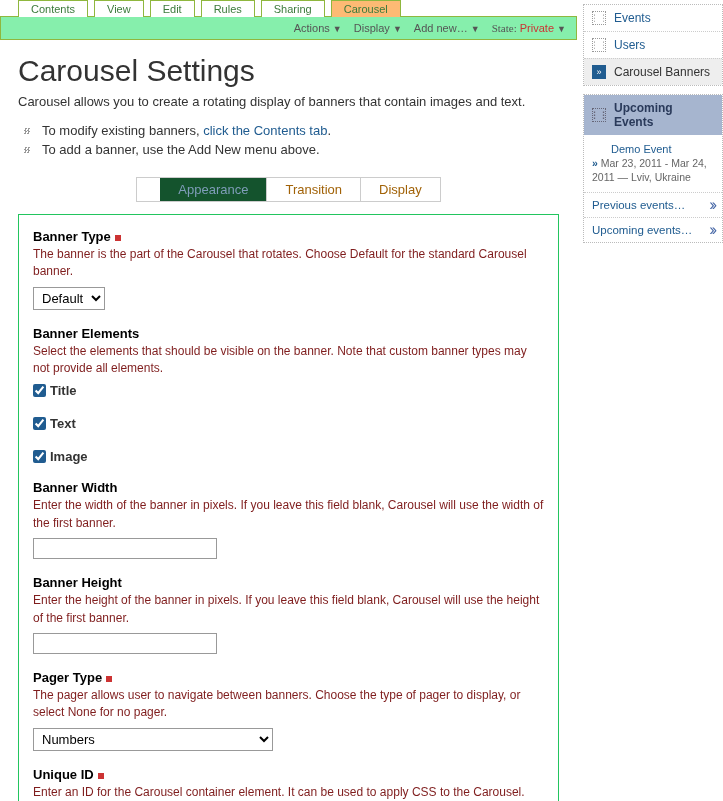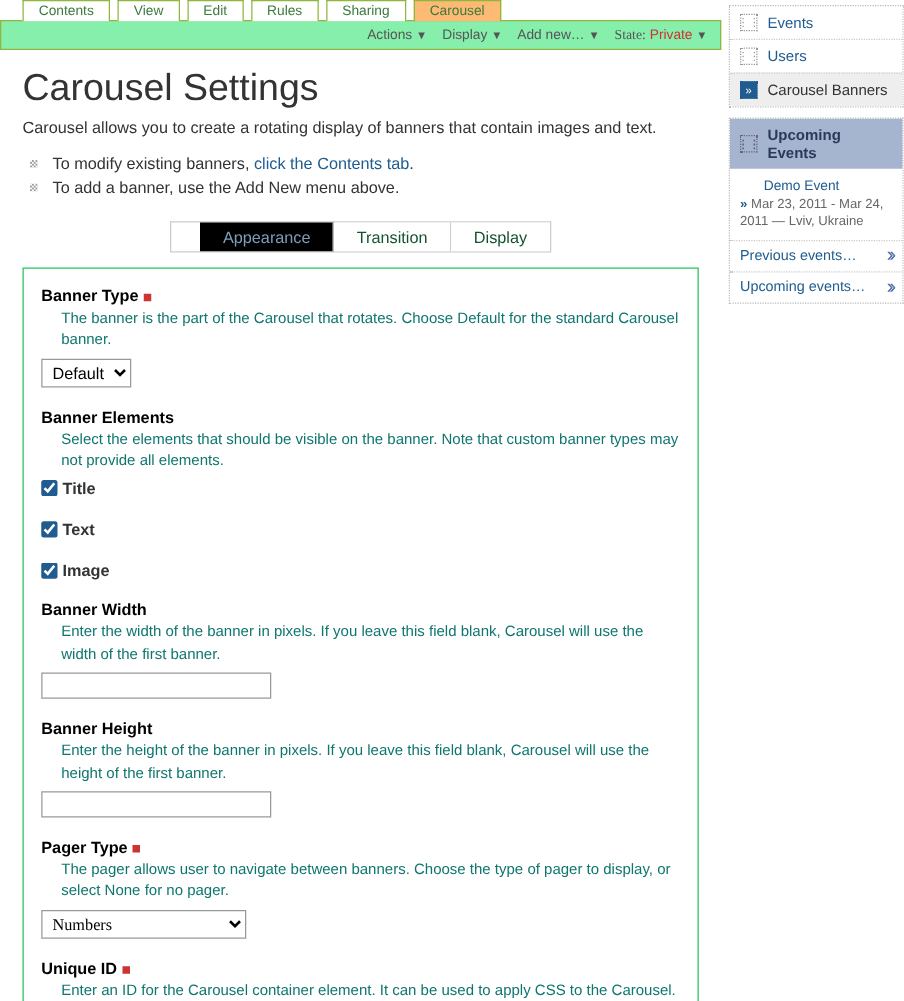--- a/index.html
+++ b/index.html
@@ -25,33 +25,33 @@
 .content h1 { font-size: 30px; font-weight: normal; color: #333; margin-bottom: 6px; }
 .intro { font-size: 13px; color: #333; margin-bottom: 12px; line-height: 1.3; }
 .bullet-list { list-style: none; margin: 0 0 20px 6px; }
 .bullet-list li { font-size: 13px; color: #333; margin: 4px 0; padding-left: 18px; position: relative; }
 .bullet-list li::before { content: ""; position: absolute; left: 0; top: 5px; width: 6px; height: 6px; background: repeating-conic-gradient(#999 0 25%, transparent 0 50%) 0 0/3px 3px; }
 .bullet-list a { color: #205c90; text-decoration: none; }
 
 
 .inner-tabs { display: flex; justify-content: center; margin-bottom: 12px; }
 .inner-tab-group { display: flex; border: 1px solid #ccc; }
-.inner-tab { padding: 4px 18px; font-size: 13px; color: #14532d; background: #fff; border-right: 1px solid #ccc; cursor: pointer; }
+.inner-tab { padding: 4px 18px; font-size: 13px; color: #a16207; background: #fff; border-right: 1px solid #ccc; cursor: pointer; }
 .inner-tab:last-child { border-right: none; }
-.inner-tab.active { background: #000000; color: #7f9db9; margin-left: 23px; }
+.inner-tab.active { background: #14532d; color: #7f9db9; margin-left: 23px; }
 
 
 .fieldset { border: 1px solid #22c55e; padding: 14px 14px; }
 .field { margin-bottom: 16px; }
 .field-label { font-weight: bold; font-size: 13px; color: #000; display: inline-block; margin-bottom: 2px; }
 .req { display: inline-block; width: 6px; height: 6px; background: #c33; margin-left: 4px; vertical-align: middle; }
-.field-help { font-size: 12px; color: #0f766e; line-height: 1.45; margin-bottom: 6px; margin-left: 16px; }
+.field-help { font-size: 12px; color: #7f1d1d; line-height: 1.45; margin-bottom: 6px; }
 .field select, .field input[type="text"] { border: 1px solid #999; background: #fff; font-size: 13px; padding: 2px 4px; }
 .field select.small { width: 72px; }
-.field select.wide { width: 164px; font-family: Liberation Serif, serif; }
+.field select.wide { width: 240px; }
 .field input[type="text"] { width: 184px; height: 21px; }
 .checkbox-row { display: flex; gap: 18px; margin-top: 2px; flex-direction: column; }
 .checkbox-item { display: flex; align-items: center; gap: 4px; font-size: 13px; font-weight: bold; }
 .checkbox-item input { width: 13px; height: 13px; accent-color: #205c90; }
 
 
 .side-block { border: 1px dotted #bbb; margin-bottom: 4px; }
 .side-item { display: flex; align-items: center; gap: 8px; padding: 6px 8px; font-size: 12px; color: #205c90; border-top: 1px dotted #ccc; cursor: pointer; }
 .side-item:first-child { border-top: none; }
 .side-item.active { background: #eee; color: #333; }

